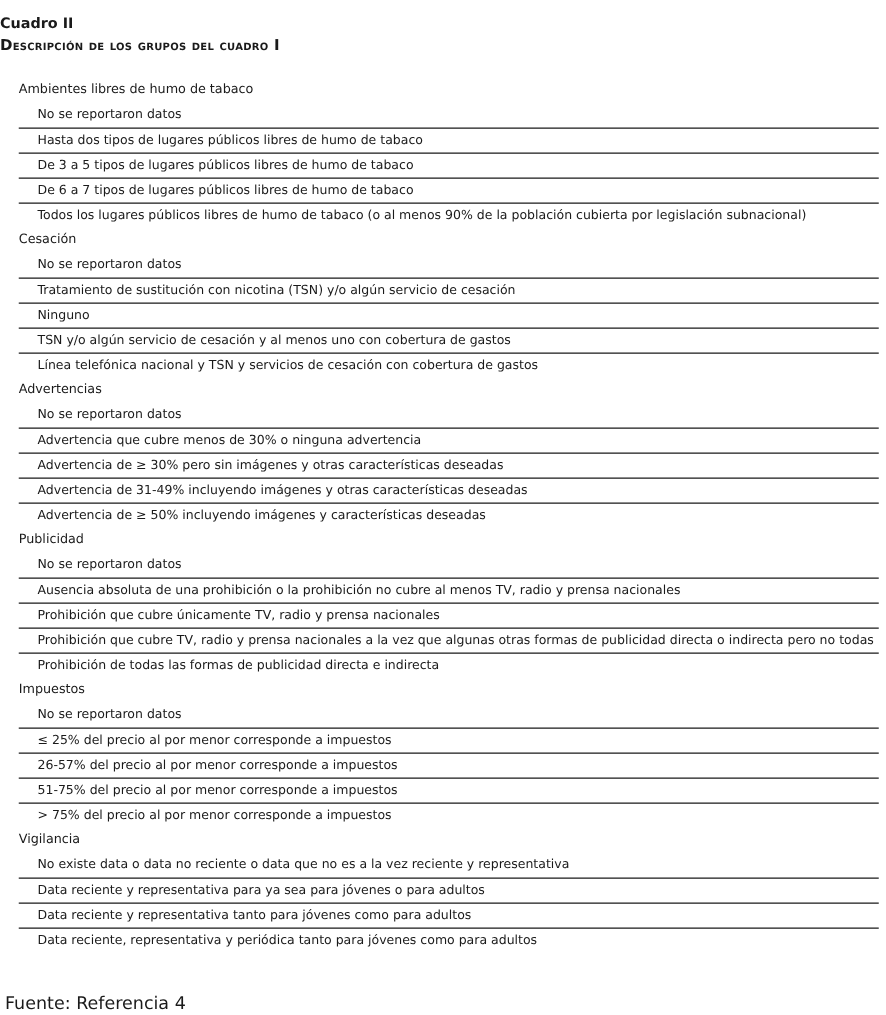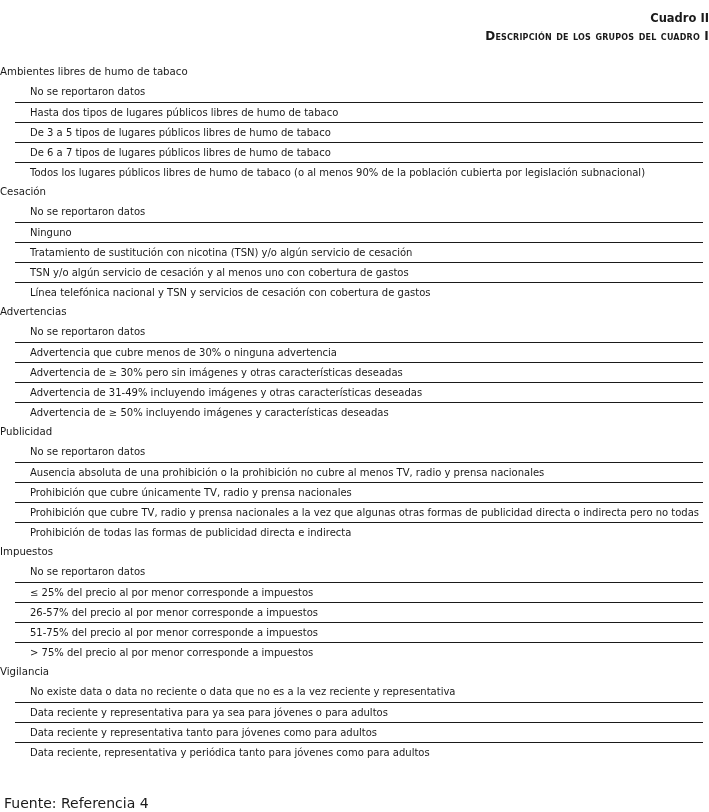--- a/index.html
+++ b/index.html
@@ -1,26 +1,26 @@
 <!DOCTYPE html>
 <html><head>
   <meta charset="utf-8">
   <style>
     html, body { margin: 0; padding: 0; background: #ffffff; }
     body {
       width: 709px; height: 812px; position: relative; overflow: hidden;
       font-family: "DejaVu Sans", sans-serif; color: #1a1a1a;
     }
-    .title-block { position: absolute; top: 9px; left: 0; width: 709px; text-align: right; }
+    .title-block { position: absolute; top: 9px; left: 0; width: 709px; text-align: left; }
     .title-line1 { font-size: 11.5px; font-weight: bold; line-height: 18px; }
     .title-line2 { font-size: 12px; font-weight: bold; font-variant: small-caps; line-height: 18px; letter-spacing: 0.2px; }
     .table { position: absolute; top: 62px; left: 0; width: 709px; }
     .section { }
     .cat {
-      height: 20px; line-height: 20px; 
+      height: 20px; line-height: 20px; padding-left: 15px;
       font-size: 10.2px; white-space: nowrap;
     }
     .item {
       margin-left: 15px; width: 688px; height: 20px; line-height: 20px;
       padding-left: 15px; box-sizing: border-box;
       font-size: 10px; white-space: nowrap;
     }
     .item + .item { border-top: 1.5px solid #1a1a1a; }
     .source {
       position: absolute; left: 4px; top: 795px;
@@ -40,22 +40,22 @@
     <div class="cat">Ambientes libres de humo de tabaco</div>
     <div class="item">No se reportaron datos</div>
     <div class="item">Hasta dos tipos de lugares públicos libres de humo de tabaco</div>
     <div class="item">De 3 a 5 tipos de lugares públicos libres de humo de tabaco</div>
     <div class="item">De 6 a 7 tipos de lugares públicos libres de humo de tabaco</div>
     <div class="item">Todos los lugares públicos libres de humo de tabaco (o al menos 90% de la población cubierta por legislación subnacional)</div>
   </div>
   <div class="section">
     <div class="cat">Cesación</div>
     <div class="item">No se reportaron datos</div>
+    <div class="item">Tratamiento de sustitución con nicotina (TSN) y/o algún servicio de cesación</div>
     <div class="item">Ninguno</div>
-    <div class="item">Tratamiento de sustitución con nicotina (TSN) y/o algún servicio de cesación</div>
     <div class="item">TSN y/o algún servicio de cesación y al menos uno con cobertura de gastos</div>
     <div class="item">Línea telefónica nacional y TSN y servicios de cesación con cobertura de gastos</div>
   </div>
   <div class="section">
     <div class="cat">Advertencias</div>
     <div class="item">No se reportaron datos</div>
     <div class="item">Advertencia que cubre menos de 30% o ninguna advertencia</div>
     <div class="item">Advertencia de ≥ 30% pero sin imágenes y otras características deseadas</div>
     <div class="item">Advertencia de 31-49% incluyendo imágenes y otras características deseadas</div>
     <div class="item">Advertencia de ≥ 50% incluyendo imágenes y características deseadas</div>

